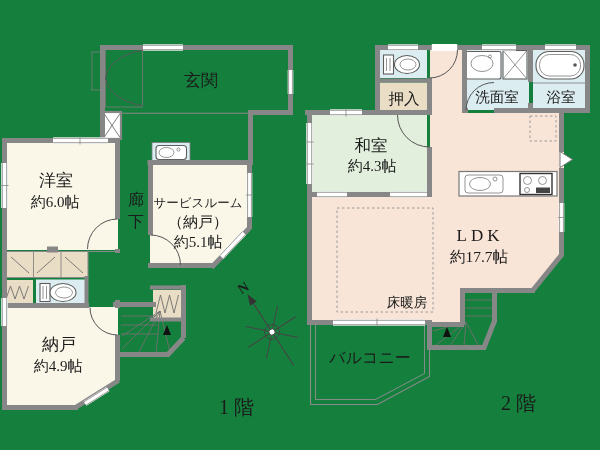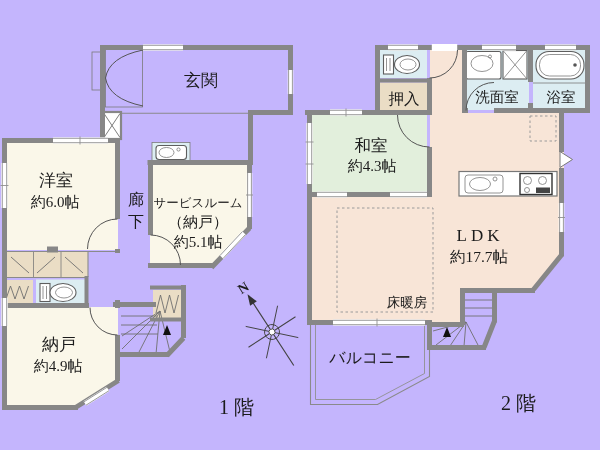--- a/index.html
+++ b/index.html
@@ -1,16 +1,16 @@
 <!DOCTYPE html>
 <html><head>
 <meta charset="utf-8">
 <style>
   html,body{margin:0;padding:0;background:#fff;}
-  .canvas{position:relative;width:600px;height:450px;background:#c4b5fd;overflow:hidden;}
+  .canvas{position:relative;width:600px;height:450px;background:#15803d;overflow:hidden;}
   svg{position:absolute;inset:0;}
   .wall{stroke:#878787;stroke-width:5;fill:none;stroke-linecap:butt;}
   .wall4{stroke:#878787;stroke-width:4;fill:none;}
   .thin{stroke:#8a8a8a;stroke-width:1.1;fill:none;}
   .hair{stroke:#909090;stroke-width:0.9;fill:none;}
   .pat{stroke:#6f6f6f;stroke-width:0.9;fill:none;}
   .fix{fill:#fff;stroke:#5e5e5e;stroke-width:1.1;}
   .fix2{fill:none;stroke:#7a7a7a;stroke-width:0.8;}
   .arc{fill:none;stroke:#555;stroke-width:1;}
   .dash{fill:none;stroke:#9a9a9a;stroke-width:1;stroke-dasharray:2.5 2.5;}

